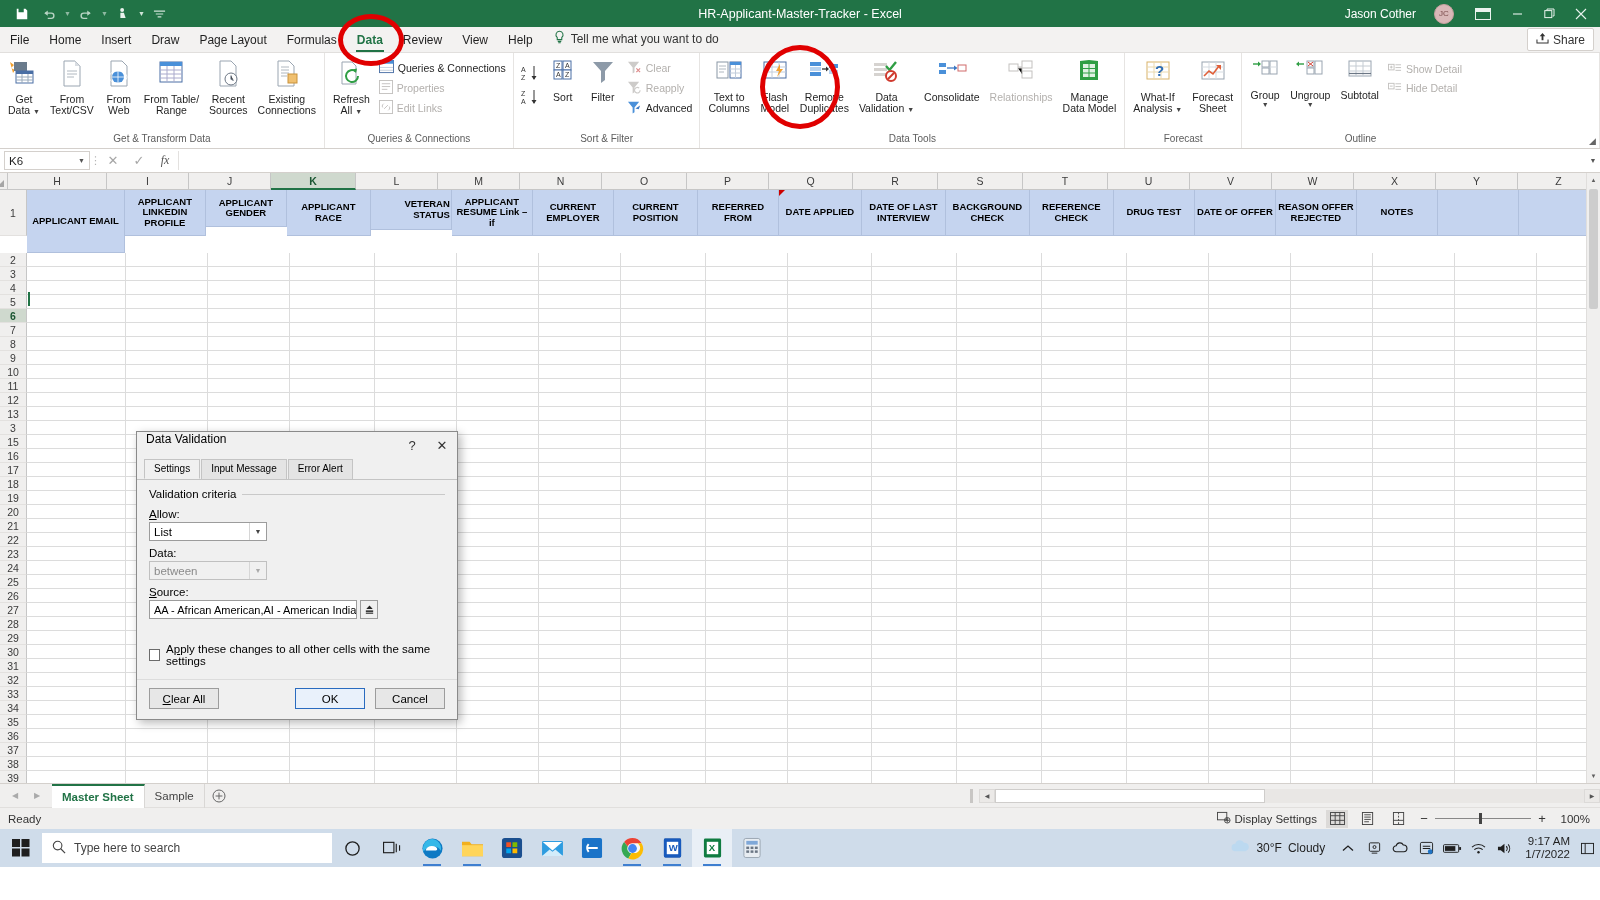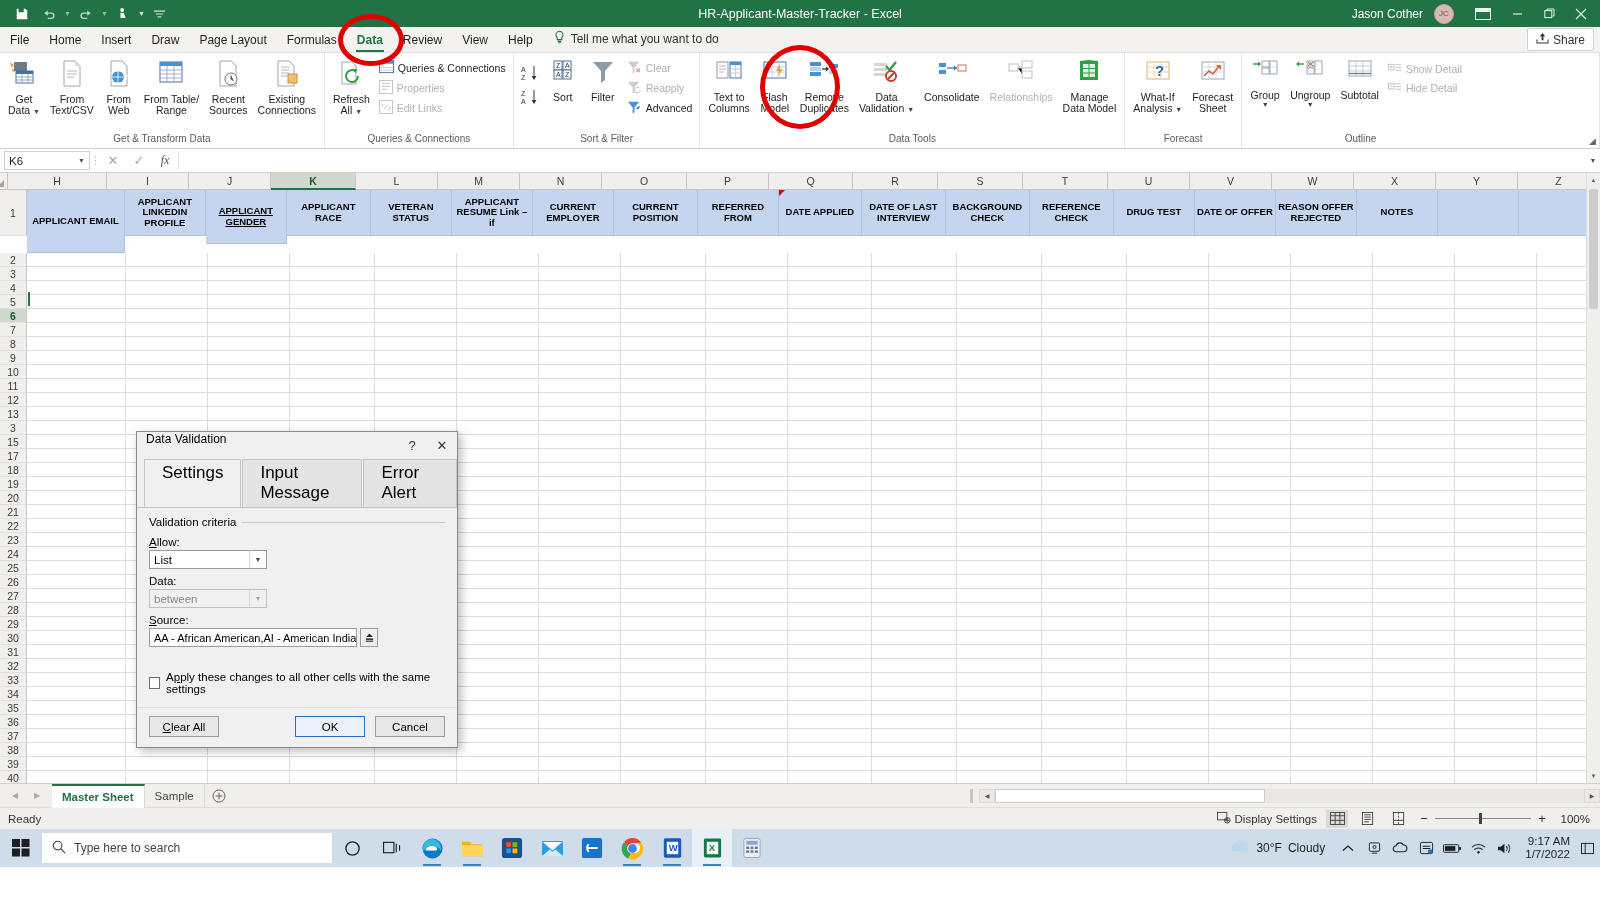--- a/index.html
+++ b/index.html
@@ -27,21 +27,21 @@
   .qat-btn.dim { color: #8fb9a2; }
   .qat-btn svg { display: block; }
   .title-center {
     position: absolute; left: 0; right: 0; text-align: center;
     font-size: 12.5px; color: #fff; pointer-events: none;
   }
   .title-right {
     margin-left: auto; display: flex; align-items: center;
     gap: 2px; padding-right: 4px; position: relative; z-index: 2;
   }
-  .acct-name { font-size: 12px; margin-right: 9px; color: #fff; }
+  .acct-name { font-size: 12px; margin-right: 16px; color: #fff; }
   .avatar {
     width: 20px; height: 20px; border-radius: 50%;
     background: #d9b8b8; color: #7a4a4a; font-size: 8px;
     display: flex; align-items: center; justify-content: center;
     margin-right: 10px; border: 1px solid #c9a0a0;
   }
   .win-btn {
     width: 30px; height: 26px; display: flex; align-items: center;
     justify-content: center; color: #eaf3ee; font-size: 12px;
   }
@@ -298,21 +298,21 @@
   .dv-title-actions { margin-left: auto; display: flex; }
   .dv-help, .dv-close {
     width: 30px; height: 26px; display: flex;
     align-items: center; justify-content: center; font-size: 13px; color: #333;
   }
   .dv-tabs {
     display: flex; padding-left: 7px; gap: 1px;
     border-bottom: 1px solid #c4c4c4; position: relative; top: 1px;
   }
   .dv-tab {
-    padding: 3px 17px 4px; font-size: 17px; background: #e4e4e4;
+    padding: 3px 9px 4px; font-size: 10px; background: #e4e4e4;
     border: 1px solid #c4c4c4; border-bottom: none; color: #000;
   }
   .dv-tab.active { background: #f0f0f0; border-bottom: 1px solid #f0f0f0; }
   .dv-body { padding: 9px 12px 0; }
   .fieldset-label { font-size: 11.5px; margin-bottom: 2px; display: flex; align-items: center; gap: 6px; }
   .fieldset-label .rule { flex: 1; height: 1px; background: #c9c9c9; }
   .dv-row { display: flex; }
   .dv-left { width: 134px; }
   .dv-right { padding-left: 18px; padding-top: 6px; }
   .dv-lbl { font-size: 11.5px; margin: 6px 0 2px; }
@@ -895,23 +895,23 @@
         <div class="chcell" style="width: 82px;">X</div>
         <div class="chcell" style="width: 82px;">Y</div>
         <div class="chcell" style="width: 82px;">Z</div>
       </div>
   </div>
   <div id="gridrows">
       <div class="body-row">
         <div class="rhcell" style="height: 46px;">1</div>
         <div class="hdr1" style="width: 99px; height: 63px;">APPLICANT EMAIL</div>
         <div class="hdr1" style="width: 82px; height: 46px;">APPLICANT LINKEDIN PROFILE</div>
-        <div class="hdr1" style="width: 82px; height: 54px; text-decoration: underline;">APPLICANT GENDER</div>
+        <div class="hdr1" style="width: 82px; height: 37px;">APPLICANT GENDER</div>
         <div class="hdr1" style="width: 85px; height: 46px;">APPLICANT RACE</div>
-        <div class="hdr1" style="width: 82px; height: 46px;">VETERAN STATUS</div>
+        <div class="hdr1" style="width: 82px; height: 40px; text-align: right;">VETERAN STATUS</div>
         <div class="hdr1" style="width: 82px; height: 46px;">APPLICANT RESUME Link – if</div>
         <div class="hdr1" style="width: 82px; height: 46px;">CURRENT EMPLOYER</div>
         <div class="hdr1" style="width: 85px; height: 46px;">CURRENT POSITION</div>
         <div class="hdr1" style="width: 82px; height: 46px; text-align: center;">REFERRED FROM</div>
         <div class="hdr1 comment" style="width: 84px; height: 46px;">DATE APPLIED</div>
         <div class="hdr1" style="width: 85px; height: 46px;">DATE OF LAST INTERVIEW</div>
         <div class="hdr1" style="width: 85px; height: 46px;">BACKGROUND CHECK</div>
         <div class="hdr1" style="width: 85px; height: 46px;">REFERENCE CHECK</div>
         <div class="hdr1" style="width: 82px; height: 46px;">DRUG TEST</div>
         <div class="hdr1" style="width: 82px; height: 46px;">DATE OF OFFER</div>
@@ -1222,20 +1222,42 @@
         <div class="dcell" style="width: 85px; height: 14px;"></div>
         <div class="dcell" style="width: 85px; height: 14px;"></div>
         <div class="dcell" style="width: 82px; height: 14px;"></div>
         <div class="dcell" style="width: 82px; height: 14px;"></div>
         <div class="dcell" style="width: 82px; height: 14px;"></div>
         <div class="dcell" style="width: 82px; height: 14px;"></div>
         <div class="dcell" style="width: 82px; height: 14px;"></div>
         <div class="dcell" style="width: 82px; height: 14px;"></div>
       </div>
       <div class="body-row">
+        <div class="rhcell" style="height: 14px;">16</div>
+        <div class="dcell" style="width: 99px; height: 14px;"></div>
+        <div class="dcell" style="width: 82px; height: 14px;"></div>
+        <div class="dcell" style="width: 82px; height: 14px;"></div>
+        <div class="dcell" style="width: 85px; height: 14px;"></div>
+        <div class="dcell" style="width: 82px; height: 14px;"></div>
+        <div class="dcell" style="width: 82px; height: 14px;"></div>
+        <div class="dcell" style="width: 82px; height: 14px;"></div>
+        <div class="dcell" style="width: 85px; height: 14px;"></div>
+        <div class="dcell" style="width: 82px; height: 14px;"></div>
+        <div class="dcell" style="width: 84px; height: 14px;"></div>
+        <div class="dcell" style="width: 85px; height: 14px;"></div>
+        <div class="dcell" style="width: 85px; height: 14px;"></div>
+        <div class="dcell" style="width: 85px; height: 14px;"></div>
+        <div class="dcell" style="width: 82px; height: 14px;"></div>
+        <div class="dcell" style="width: 82px; height: 14px;"></div>
+        <div class="dcell" style="width: 82px; height: 14px;"></div>
+        <div class="dcell" style="width: 82px; height: 14px;"></div>
+        <div class="dcell" style="width: 82px; height: 14px;"></div>
+        <div class="dcell" style="width: 82px; height: 14px;"></div>
+      </div>
+      <div class="body-row">
         <div class="rhcell" style="height: 14px;">17</div>
         <div class="dcell" style="width: 99px; height: 14px;"></div>
         <div class="dcell" style="width: 82px; height: 14px;"></div>
         <div class="dcell" style="width: 82px; height: 14px;"></div>
         <div class="dcell" style="width: 85px; height: 14px;"></div>
         <div class="dcell" style="width: 82px; height: 14px;"></div>
         <div class="dcell" style="width: 82px; height: 14px;"></div>
         <div class="dcell" style="width: 82px; height: 14px;"></div>
         <div class="dcell" style="width: 85px; height: 14px;"></div>
         <div class="dcell" style="width: 82px; height: 14px;"></div>

